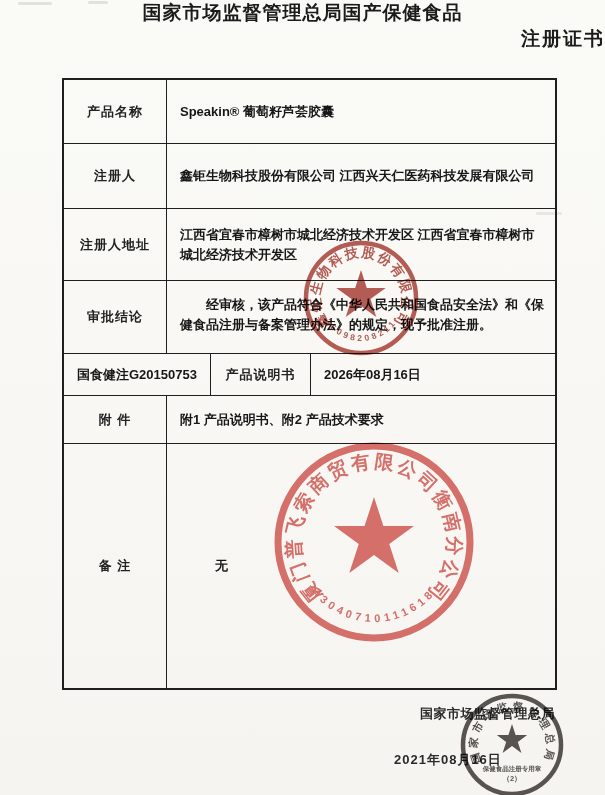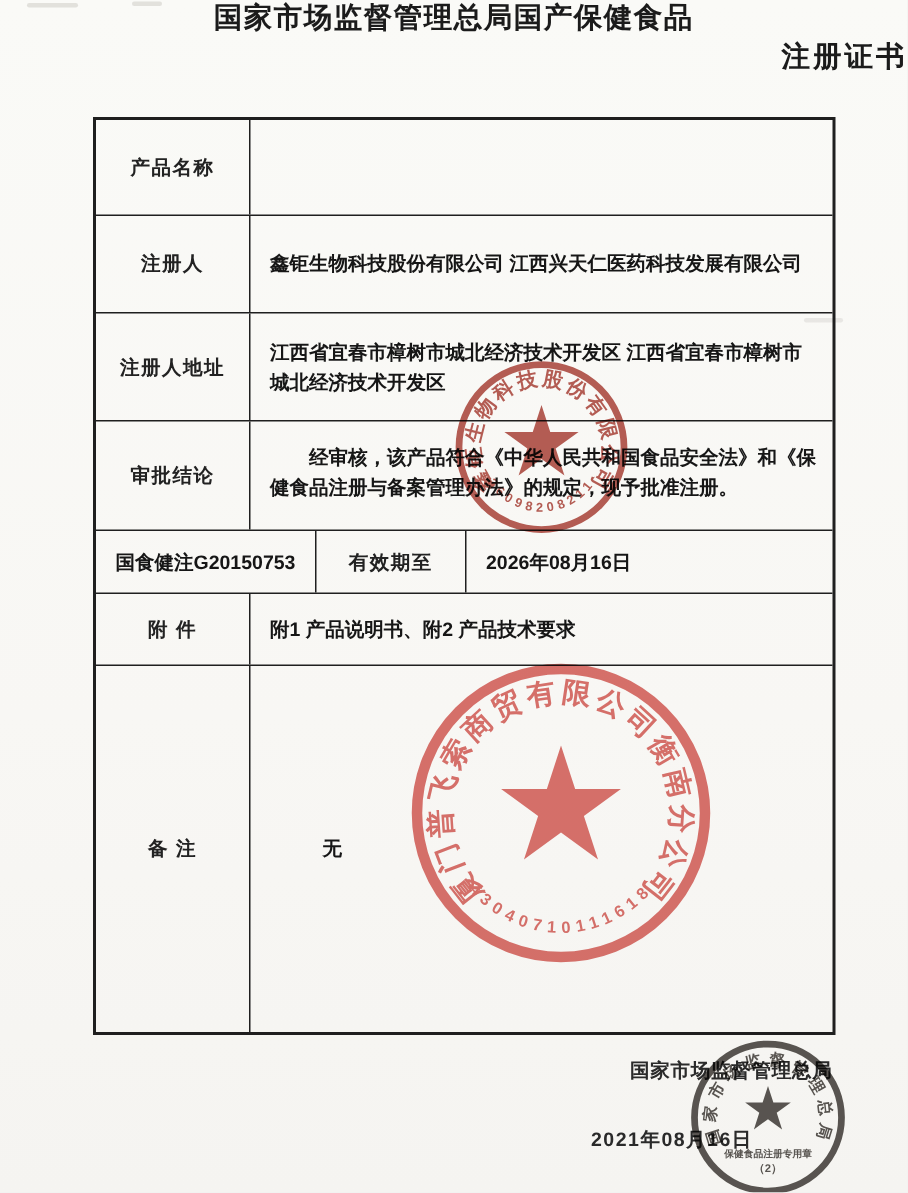--- a/index.html
+++ b/index.html
@@ -77,40 +77,41 @@
 
   <div class="title">
     <div class="t1">国家市场监督管理总局国产保健食品</div>
     <div class="t2">注册证书</div>
   </div>
 
   <div class="cert-table">
 
     <div class="row r1">
       <div class="cell label">产品名称</div>
+      <div class="cell value">Speakin® 葡萄籽芦荟胶囊</div>
     </div>
 
     <div class="row r2">
       <div class="cell label">注册人</div>
       <div class="cell value">鑫钜生物科技股份有限公司 江西兴天仁医药科技发展有限公司</div>
     </div>
 
     <div class="row r3">
       <div class="cell label">注册人地址</div>
       <div class="cell value">江西省宜春市樟树市城北经济技术开发区 江西省宜春市樟树市城北经济技术开发区</div>
     </div>
 
     <div class="row r4">
       <div class="cell label">审批结论</div>
       <div class="cell value approval">经审核，该产品符合《中华人民共和国食品安全法》和《保健食品注册与备案管理办法》的规定，现予批准注册。</div>
     </div>
 
     <div class="row r5">
       <div class="cell value mid w-regno">国食健注G20150753</div>
-      <div class="cell label w-valid">有效期至</div>
+      <div class="cell label w-valid">产品说明书</div>
       <div class="cell value">2026年08月16日</div>
     </div>
 
     <div class="row r6">
       <div class="cell label">附 件</div>
       <div class="cell value">附1 产品说明书、附2 产品技术要求</div>
     </div>
 
     <div class="row r7">
       <div class="cell label">备 注</div>

